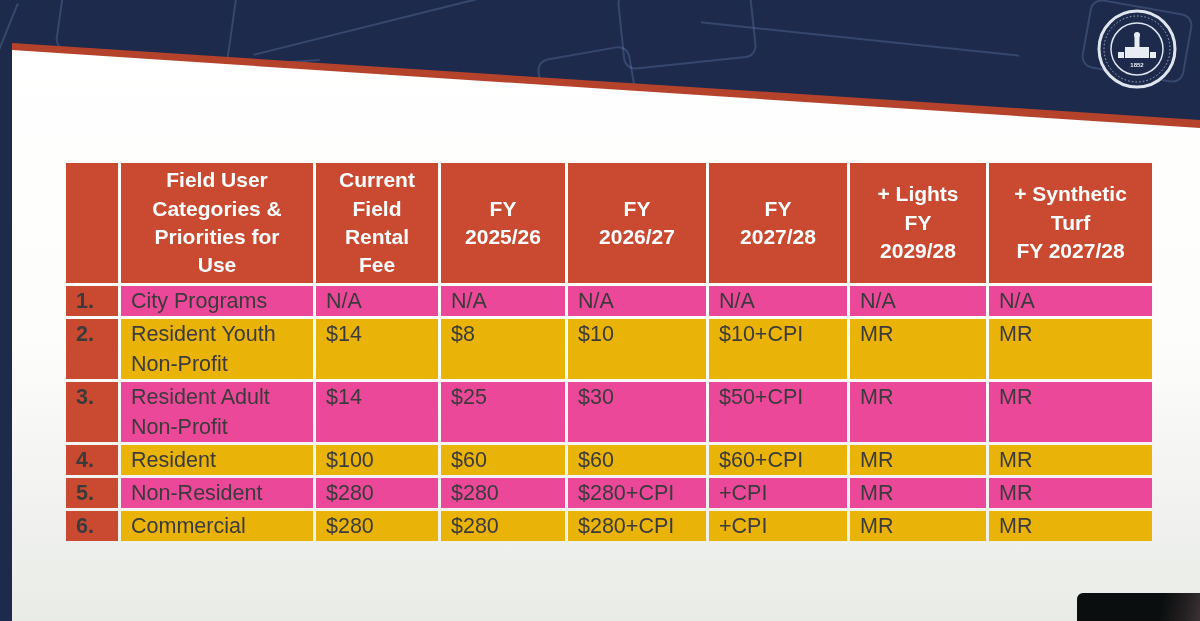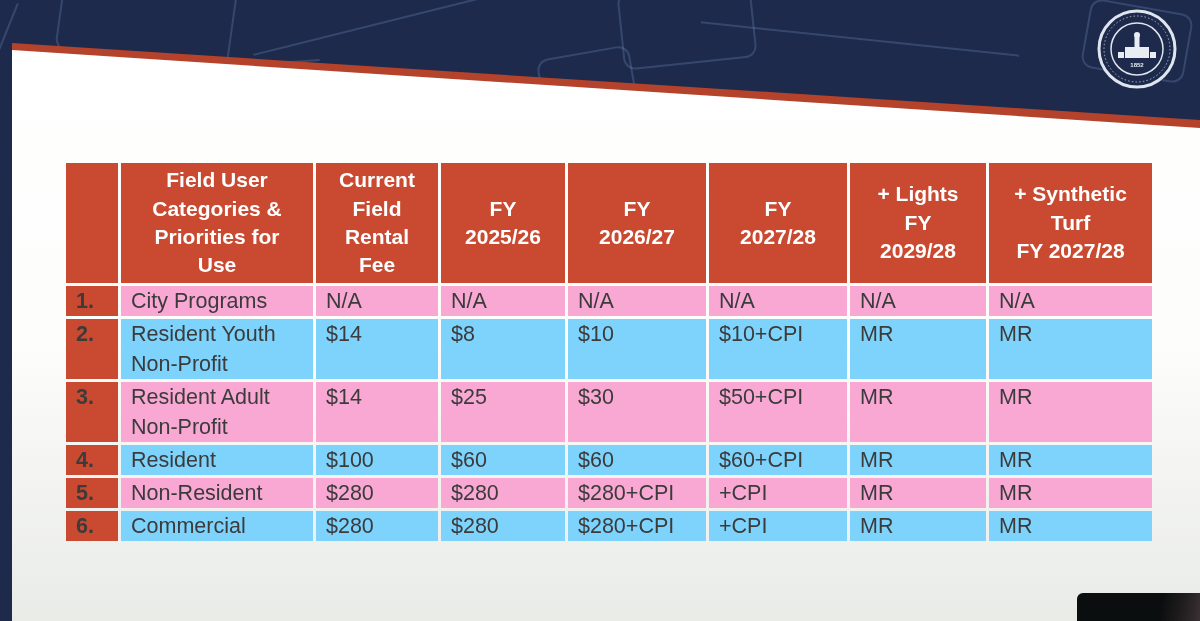--- a/index.html
+++ b/index.html
@@ -40,22 +40,22 @@
          text-shadow:1px 0 0 #1c2750, -.5px 0 0 #1c2750;}
 
   
   table.fee{position:absolute;left:63px;top:160px;z-index:5;border-collapse:separate;
             border-spacing:3px;table-layout:fixed;width:1092px;}
   table.fee th, table.fee td{white-space:pre-line;overflow:hidden;}
   table.fee th{background:#c94a31;color:#fff;font-size:21px;font-weight:bold;
                text-align:center;vertical-align:middle;line-height:1.35;height:120px;padding:0 2px;}
   table.fee td{font-size:21.5px;color:#3b3b3b;vertical-align:top;line-height:30px;padding:0 4px 0 10px;}
   td.num{background:#c94a31;color:#fff;font-weight:bold;font-size:20px;text-align:left;padding-left:11px;}
-  tr.odd td.cell{background:#f9a8d4;}
-  tr.even td.cell{background:#7dd3fc;}
+  tr.odd td.cell{background:#ec4899;}
+  tr.even td.cell{background:#eab308;}
   tr.h1{height:30px;} tr.h2{height:60px;}
 
   .footnote{position:absolute;left:38px;top:589px;z-index:5;font-size:21px;font-weight:bold;
             color:#222;letter-spacing:.1px;text-shadow:.4px 0 0 #222;}
 
   .webcam{position:absolute;left:1077px;top:593px;width:123px;height:28px;z-index:7;
           border-top-left-radius:6px;
           background:linear-gradient(100deg,#0b0e0f 0%,#0b0e0f 68%,#262123 88%,#3a3134 100%);}
 </style>
 </head>

